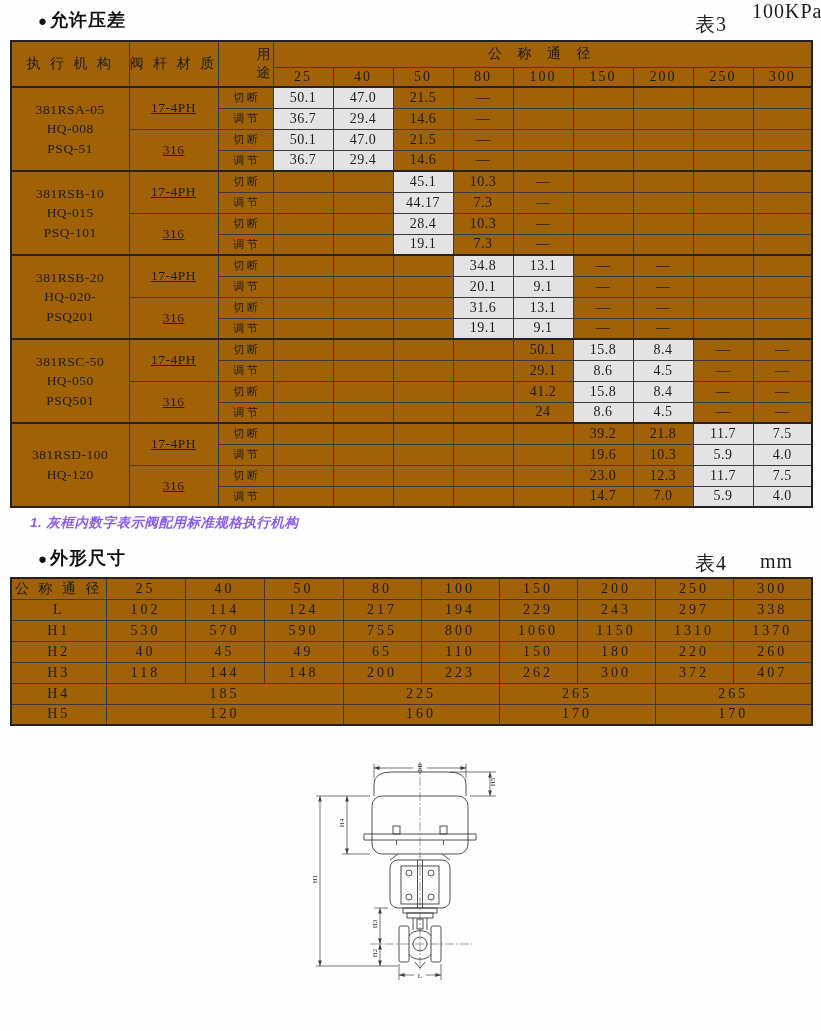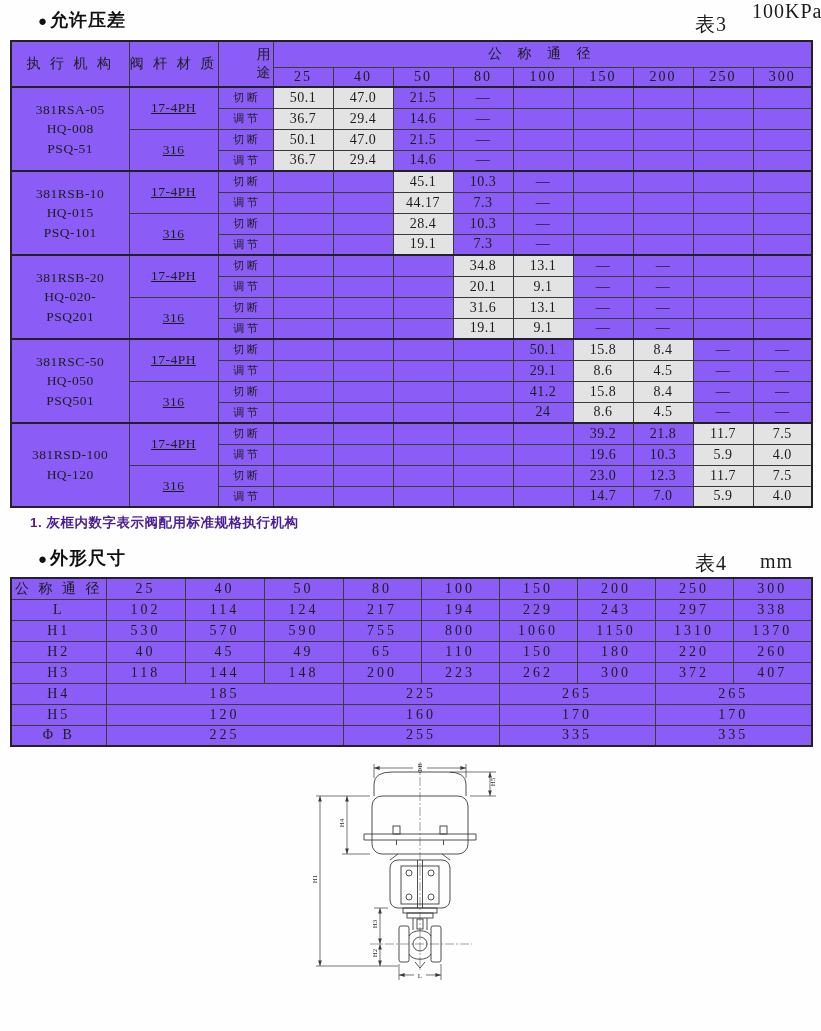--- a/index.html
+++ b/index.html
@@ -20,21 +20,21 @@
     font-weight: bold;
     font-size: 18px;
     letter-spacing: 1px;
     color: #111;
     display: flex; align-items: center; gap: 2px;
   }
   .bullet { font-size: 15px; line-height: 1; }
   .ref-label { font-size: 20px; letter-spacing: 1px; }
 
   
-  table { border-collapse: collapse; table-layout: fixed; width: 801px; background: #8b5cf6; }
+  table { border-collapse: collapse; table-layout: fixed; width: 801px; background: #a16207; }
   th, td {
     border: 1px solid #3a3a3a;
     text-align: center; vertical-align: middle;
     padding: 0; overflow: hidden;
     font-weight: normal;
     font-size: 14px;
   }
   .t1 { border: 2px solid #222; }
   .t2 { border: 2px solid #222; }
 
@@ -48,21 +48,22 @@
   .t1 td.num { font-size: 14px; letter-spacing: 0.5px; }
   .t1 tr.group-start td { border-top: 2px solid #222; }
   .t1 td.shade { background: #e3e3e3; }
 
   
   .note {
     font-family: "Liberation Sans", sans-serif;
     font-weight: bold;
     font-size: 13.5px;
     letter-spacing: 0.5px;
-    color: #4c1d95;
+    color: #8b5cf6;
+    font-style: italic;
   }
 
   
   .t2 th, .t2 td { height: 21px; letter-spacing: 3px; font-size: 14px; }
 
   
   svg text {
     font-family: "Liberation Serif", serif;
     fill: #333;
     stroke: none;
@@ -481,27 +482,20 @@
           <td colspan="2">265</td>
           <td colspan="2">265</td>
         </tr>
         <tr>
           <th>H5</th>
           <td colspan="3">120</td>
           <td colspan="2">160</td>
           <td colspan="2">170</td>
           <td colspan="2">170</td>
         </tr>
-        <tr>
-          <th>Φ B</th>
-          <td colspan="3">225</td>
-          <td colspan="2">255</td>
-          <td colspan="2">335</td>
-          <td colspan="2">335</td>
-        </tr>
       </tbody>
   </table>
 </div>
 
 <svg class="abs" style="left:300px; top:756px;" width="250" height="235" viewBox="0 0 250 235">
   <defs>
     <marker id="ar" markerWidth="9" markerHeight="8" refX="8" refY="4" orient="auto-start-reverse">
       <path d="M0,1.3 L8,4 L0,6.7 z" fill="#3c3c3c"></path>
     </marker>
   </defs>

